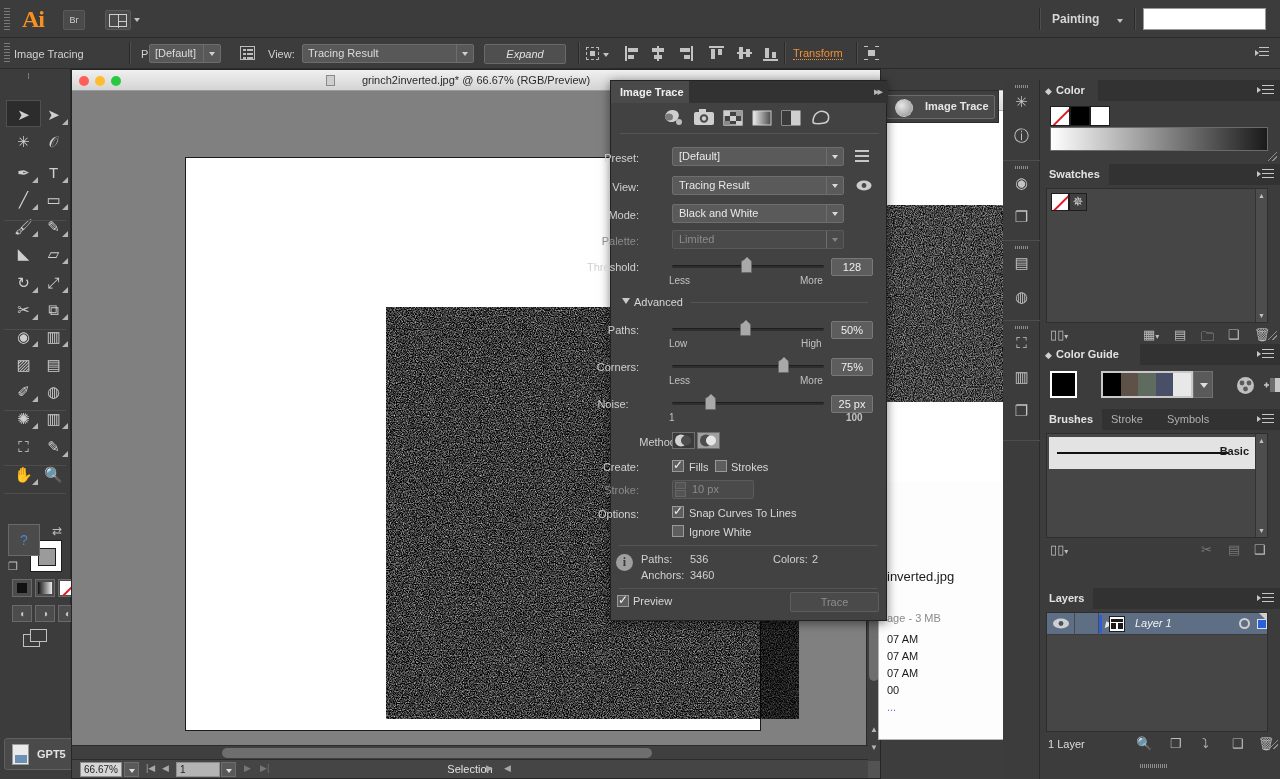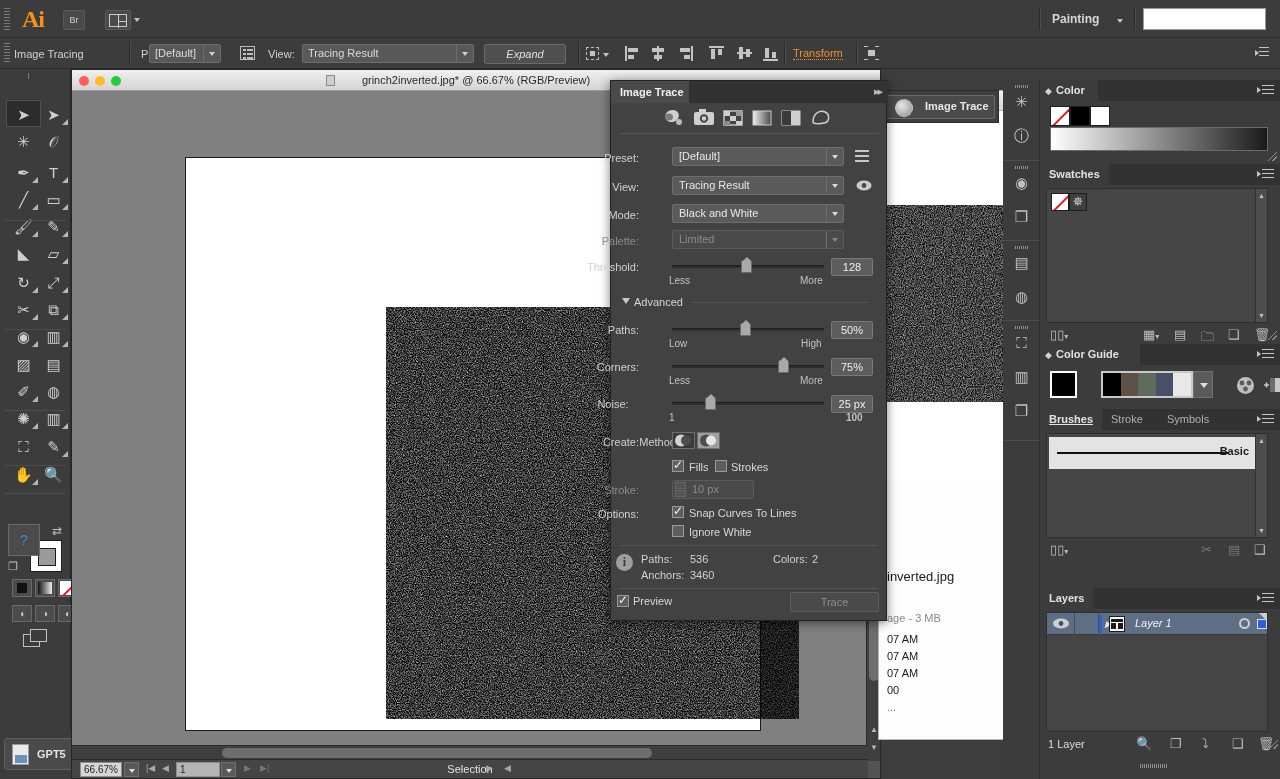--- a/index.html
+++ b/index.html
@@ -726,21 +726,21 @@
         <circle cx="13" cy="7.5" r="5" fill="#4d4d4d"></circle>
       </svg>
   </div>
   <div class="methodbtn" style="left:697px;background:#9f9f9f;">
     <svg width="21" height="15" viewBox="0 0 21 15">
         <circle cx="8" cy="7.5" r="6" fill="#4d4d4d"></circle>
         <circle cx="13" cy="7.5" r="5" fill="#e6e6e6"></circle>
       </svg>
   </div>
 
-  <div class="it-lbl abs" style="left:580px;top:436px;width:59px;">Create:</div>
+  <div class="it-lbl abs" style="left:580px;top:461px;width:59px;">Create:</div>
   <div class="it-chk on" style="left:672px;top:460px;"></div>
   <div class="abs" style="left:689px;top:461px;font-size:11px;color:#d8d8d8;">Fills</div>
   <div class="it-chk" style="left:715px;top:460px;"></div>
   <div class="abs" style="left:731px;top:461px;font-size:11px;color:#d8d8d8;">Strokes</div>
 
   <div class="it-lbl dim abs" style="left:580px;top:484px;width:59px;">Stroke:</div>
   <div class="it-field dim" style="left:672px;top:480px;width:82px;">
     <span class="abs" style="left:2px;top:1px;width:11px;height:7px;background:#545454;border:1px solid #666;"></span>
     <span class="abs" style="left:2px;top:9px;width:11px;height:7px;background:#545454;border:1px solid #666;"></span>
     <span class="t" style="left:19px;">10 px</span>
@@ -878,21 +878,21 @@
               <rect x="6" y="1" width="10" height="14" fill="#c8c8c8"></rect>
               <rect x="6" y="1" width="5" height="14" fill="#6d6d6d"></rect>
               <path d="M0 8 h5 M2.5 5.5 v5" stroke="#c8c8c8" stroke-width="1.6"></path>
             </svg>
         </div>
       </div>
     </div>
 
     <div class="panel" style="top:329px;height:156px;">
       <div class="ptabbar">
-        <div class="ptab" style="left:0;text-decoration:underline;">Brushes</div>
+        <div class="ptab" style="left:0;">Brushes</div>
         <div class="ptab inactive" style="left:62px;">Stroke</div>
         <div class="ptab inactive" style="left:118px;">Symbols</div>
         <div class="pmenu">
           <i style="top:0;width:12px;"></i>
             <i style="top:4px;width:12px;"></i>
             <i style="top:8px;width:12px;"></i>
           <i style="top:2px;right:13px;width:0;height:0;background:none;border-top:3px solid transparent;border-bottom:3px solid transparent;border-left:4px solid #c6c6c6;"></i>
         </div>
       </div>
       <div class="listarea" style="left:6px;top:24px;width:222px;height:105px;">

